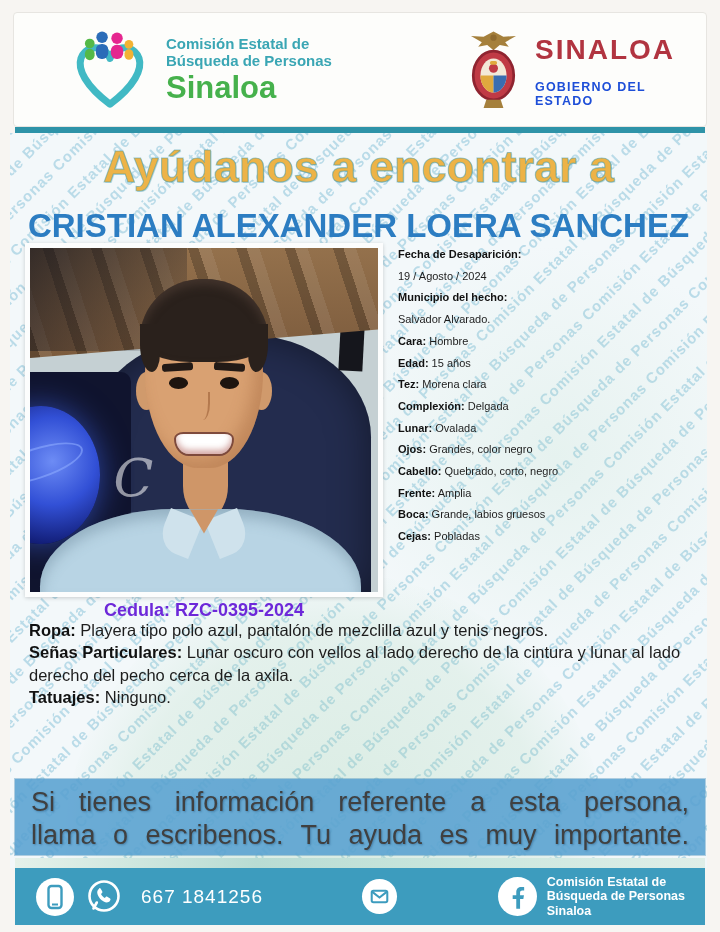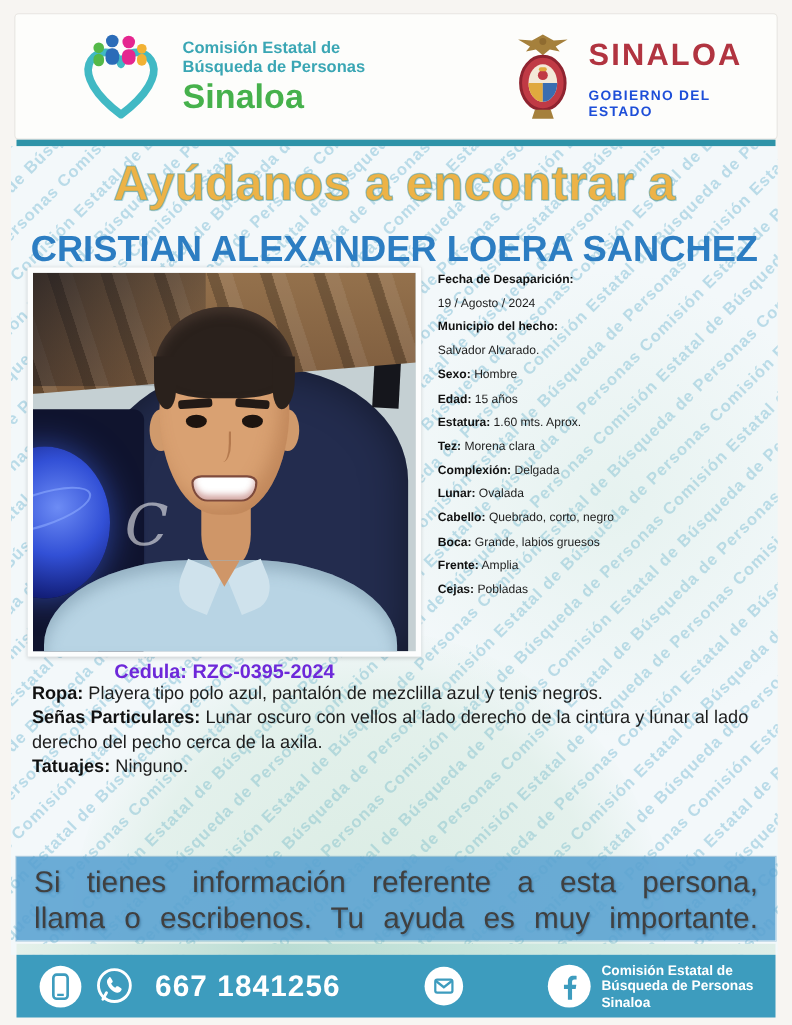--- a/index.html
+++ b/index.html
@@ -137,21 +137,21 @@
 
   
   .footer-strip { position:absolute; left:15px; top:858px; width:690px; height:10px;
     background:linear-gradient(90deg,#e5f1ea,#b9dcd3 35%,#cde8df 70%,#dfeee8); }
   .footer-bar {
     position:absolute; left:15px; top:868px; width:690px; height:57px;
     background:#3d9cbe; display:flex; align-items:center; padding:0 20px;
     justify-content:space-between;
   }
   .contact { display:flex; align-items:center; gap:9px; }
-  .phone-number { font-size:27px; font-weight:bold; color:#fff; letter-spacing:1px; margin-left:8px; }
+  .phone-number { font-size:19px; font-weight:normal; color:#fff; letter-spacing:1px; margin-left:8px; }
   .email-text { font-size:19px; font-weight:bold; color:#fff; }
   .fb-text { font-size:12.5px; font-weight:bold; color:#fff; line-height:14.5px; white-space:pre-line; }
   .icon-svg { display:block; }
 </style>
 </head>
 <body>
 
 <div class="page">
 
   <div class="header-card">
@@ -279,29 +279,29 @@
       <div class="p-brow-r"></div>
       <div class="p-eye-l"></div>
       <div class="p-eye-r"></div>
       <div class="p-nose"></div>
       <div class="p-smile"></div>
     </div>
 
     <div class="details-list">
         <div class="detail-row"><b>Fecha de Desaparición:</b><div>19 / Agosto / 2024</div></div>
         <div class="detail-row"><b>Municipio del hecho:</b><div>Salvador Alvarado.</div></div>
-        <div class="detail-row"><b>Sexo:</b> Hombre</div>
+        <div class="detail-row"><b>Cara:</b> Hombre</div>
         <div class="detail-row"><b>Edad:</b> 15 años</div>
-        <div class="detail-row"><b>Estatura:</b> 1.60 mts. Aprox.</div>
         <div class="detail-row"><b>Tez:</b> Morena clara</div>
         <div class="detail-row"><b>Complexión:</b> Delgada</div>
         <div class="detail-row"><b>Lunar:</b> Ovalada</div>
+        <div class="detail-row"><b>Ojos:</b> Grandes, color negro</div>
         <div class="detail-row"><b>Cabello:</b> Quebrado, corto, negro</div>
+        <div class="detail-row"><b>Frente:</b> Amplia</div>
         <div class="detail-row"><b>Boca:</b> Grande, labios gruesos</div>
-        <div class="detail-row"><b>Frente:</b> Amplia</div>
         <div class="detail-row"><b>Cejas:</b> Pobladas</div>
       </div>
 
     <div class="cedula">Cedula: RZC-0395-2024</div>
 
     <div class="paragraphs">
         <div class="para"><b>Ropa:</b> Playera tipo polo azul, pantalón de mezclilla azul y tenis negros.</div>
         <div class="para"><b>Señas Particulares:</b> Lunar oscuro con vellos al lado derecho de la cintura y lunar al lado derecho del pecho cerca de la axila.</div>
         <div class="para"><b>Tatuajes:</b> Ninguno.</div>
       </div>

